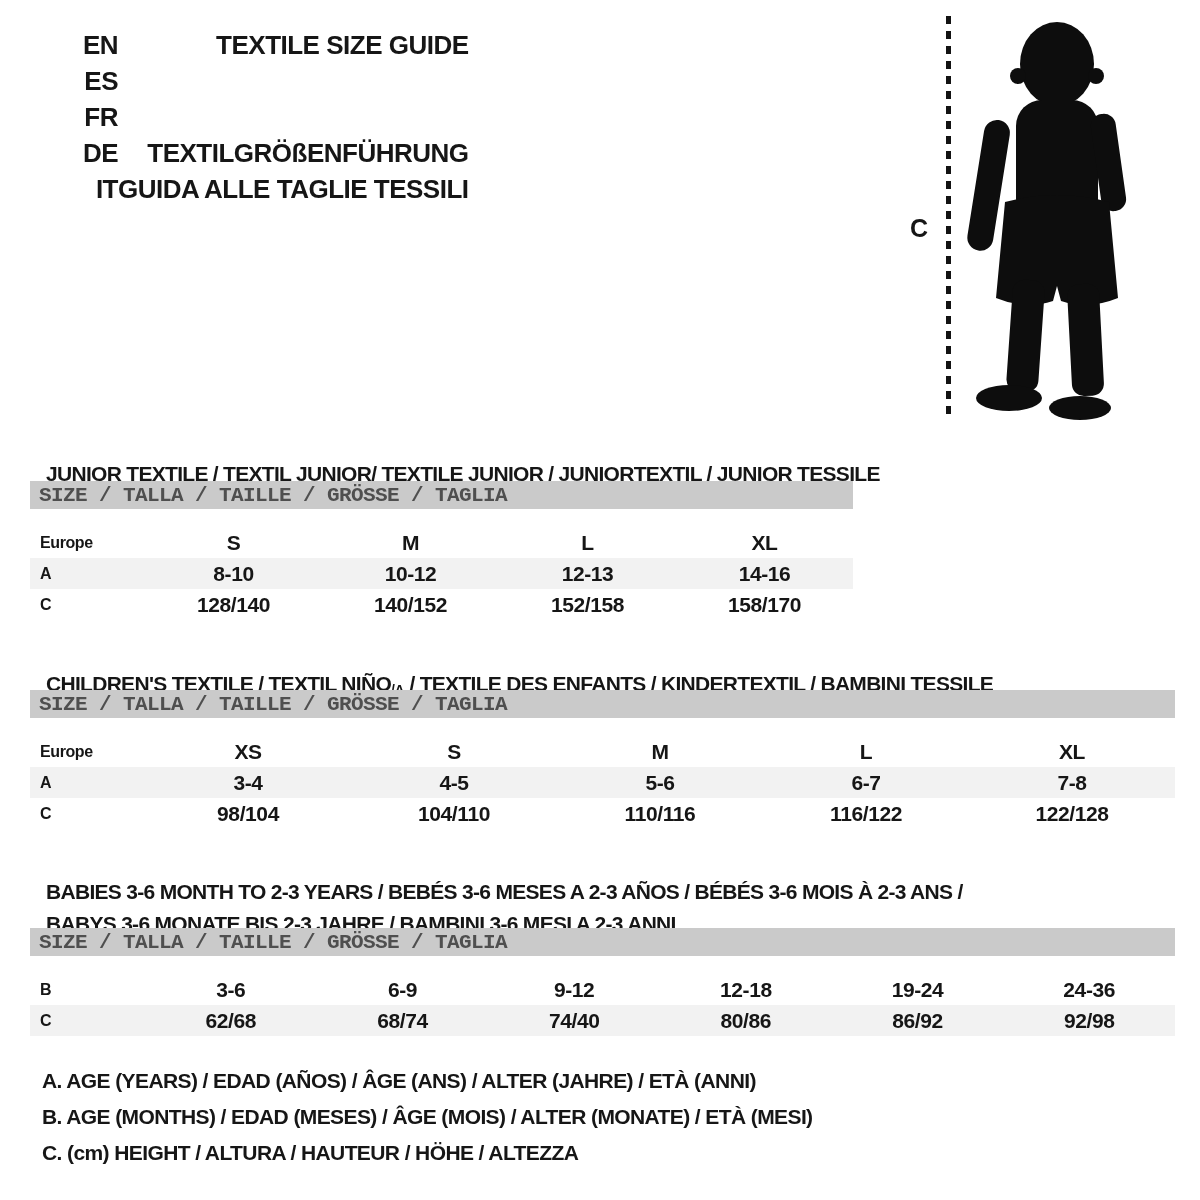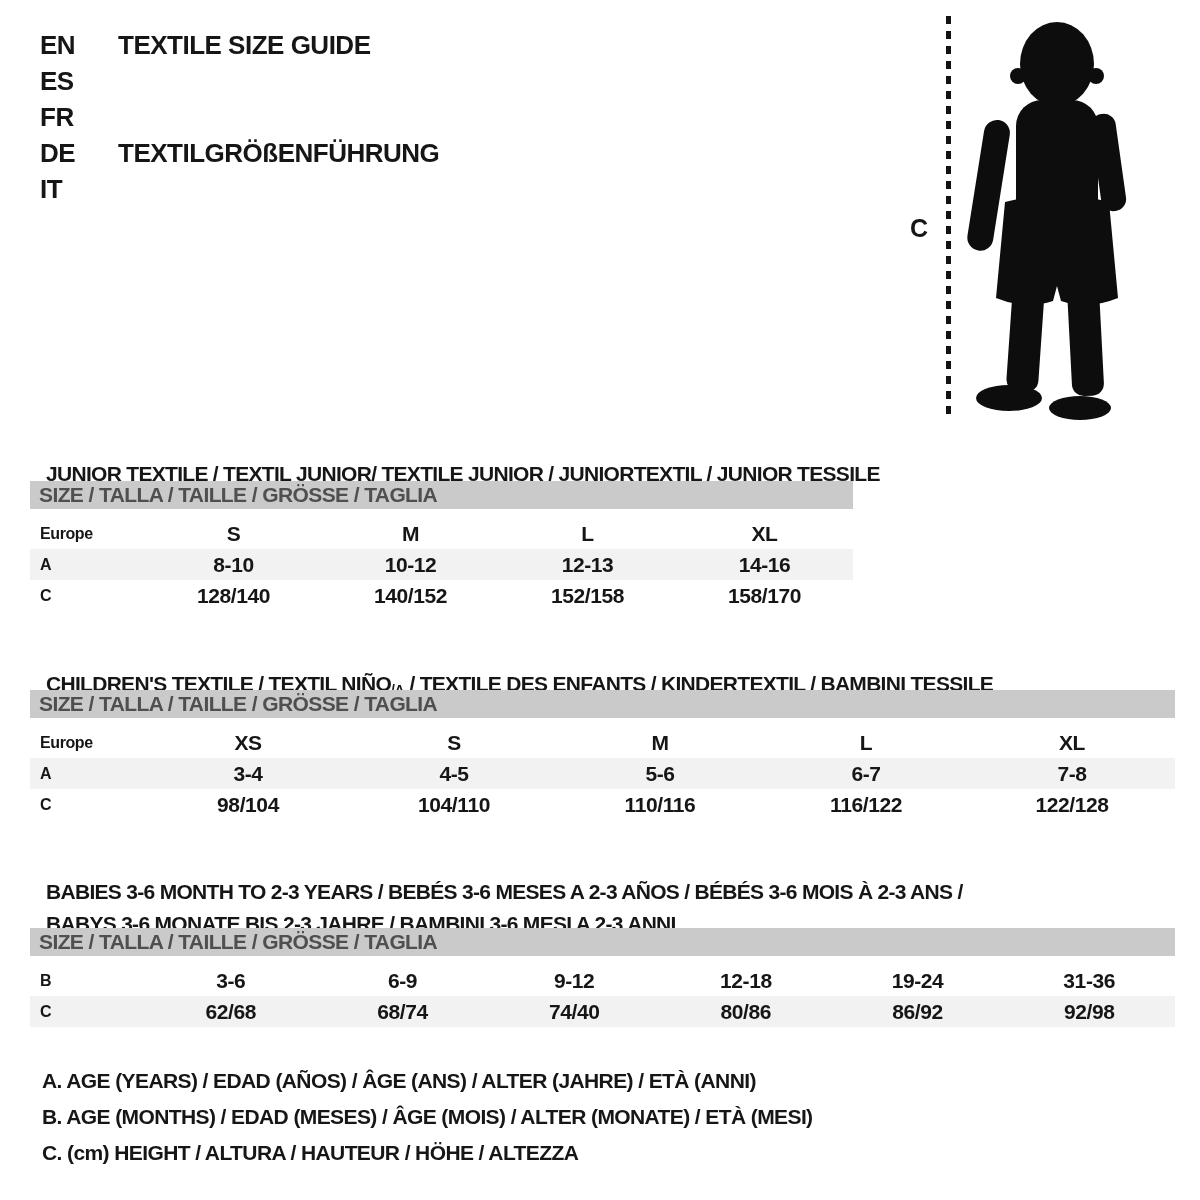--- a/index.html
+++ b/index.html
@@ -15,38 +15,38 @@
     position:relative;
     width:1200px;height:1200px;
     background:var(--background);
     font-family:"Liberation Sans", sans-serif;
     font-weight:700;
     color:var(--text);
     overflow:hidden;
   }
   
   .lang-block{position:absolute;left:40px;top:27px;}
-  .lang-row{display:grid;grid-template-columns:78px auto;align-items:center;height:36px;font-size:26px;letter-spacing:-0.5px;}
+  .lang-row{display:grid;grid-template-columns:78px auto;align-items:center;height:36px;font-size:26px;letter-spacing:-0.5px;text-align:right;}
   
   .dashed-line{
     position:absolute;left:946px;top:16px;width:5px;height:400px;
     background:repeating-linear-gradient(to bottom,#121212 0 8px,transparent 8px 15px);
   }
   .measure-label{position:absolute;left:910px;top:214px;font-size:25px;}
   .figure-svg{position:absolute;left:956px;top:12px;}
   .silhouette{fill:var(--silhouette);}
   
   .section-heading{position:absolute;left:46px;font-size:21px;letter-spacing:-0.7px;line-height:32px;white-space:nowrap;margin-top:28px;}
   .subscript{font-size:14px;vertical-align:-4px;letter-spacing:-0.4px;}
   
   .size-table{position:absolute;left:30px;}
   .size-bar{
     height:28px;background:var(--header-bar-bg);color:var(--header-bar-text);
     display:flex;align-items:center;padding-left:9px;font-size:21px;letter-spacing:-0.6px;
-    margin-bottom:9px;box-sizing:border-box;
+    margin-bottom:18px;box-sizing:border-box;font-family:Liberation Mono, monospace;
   }
   .trow{display:flex;align-items:center;height:31px;font-size:21px;letter-spacing:-0.4px;}
   .trow.shaded{background:var(--stripe-bg);}
   .tlabel{width:115px;padding-left:10px;box-sizing:border-box;font-size:16px;}
   .tval{flex:1;text-align:center;}
   
   .legend{position:absolute;left:42px;top:1063px;}
   .legend-line{height:36px;display:flex;align-items:center;font-size:21px;letter-spacing:-0.6px;white-space:nowrap;}
 </style>
 </head>
@@ -64,20 +64,21 @@
     </div>
     <div class="lang-row">
       <span>FR</span>
     </div>
     <div class="lang-row">
       <span>DE</span>
       <span>TEXTILGRÖßENFÜHRUNG</span>
     </div>
     <div class="lang-row">
       <span>IT</span>
+      <span>GUIDA ALLE TAGLIE TESSILI</span>
     </div>
   </div>
 
   <div class="dashed-line"></div>
   <div class="measure-label">C</div>
   <svg class="figure-svg" width="192" height="410" viewBox="0 0 192 410" xmlns="http://www.w3.org/2000/svg">
     <g class="silhouette">
       <ellipse cx="101" cy="52" rx="37" ry="42"></ellipse>
       <circle cx="62" cy="64" r="8"></circle>
       <circle cx="140" cy="64" r="8"></circle>
@@ -155,21 +156,21 @@
   </div>
   <div class="size-table" style="top:928px;width:1145px;">
     <div class="size-bar">SIZE / TALLA / TAILLE / GRÖSSE / TAGLIA</div>
     <div class="trow">
       <div class="tlabel">B</div>
       <div class="tval">3-6</div>
       <div class="tval">6-9</div>
       <div class="tval">9-12</div>
       <div class="tval">12-18</div>
       <div class="tval">19-24</div>
-      <div class="tval">31-36</div>
+      <div class="tval">24-36</div>
     </div>
     <div class="trow shaded">
       <div class="tlabel">C</div>
       <div class="tval">62/68</div>
       <div class="tval">68/74</div>
       <div class="tval">74/40</div>
       <div class="tval">80/86</div>
       <div class="tval">86/92</div>
       <div class="tval">92/98</div>
     </div>

